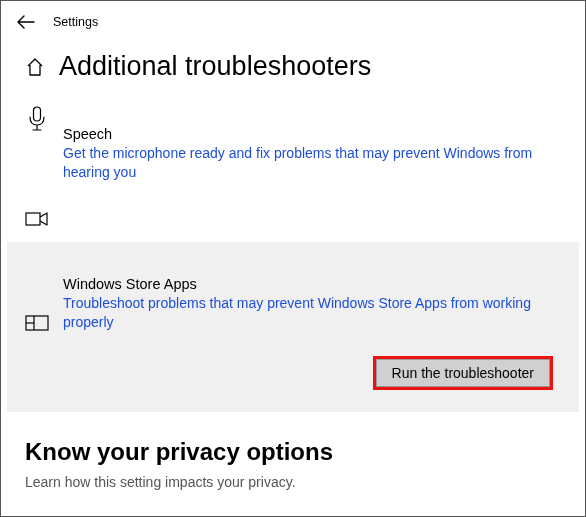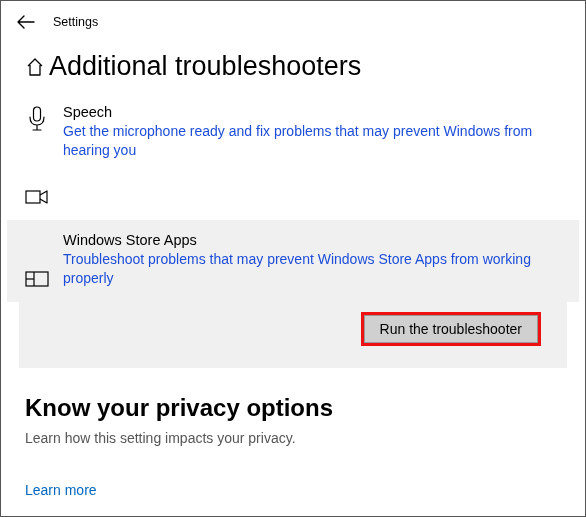--- a/index.html
+++ b/index.html
@@ -19,21 +19,21 @@
       gap: 18px;
     }
     .back-arrow svg { display: block; }
     .header-label {
       font-size: 12.5px;
       color: #000;
     }
     .page-title-row {
       display: flex;
       align-items: center;
-      gap: 4px;
+      gap: 14px;
       padding: 16px 24px 10px 24px;
     }
     .home-icon svg { display: block; }
     .page-title {
       font-size: 27px;
       font-weight: 400;
     }
     .list {
       padding: 0;
     }
@@ -53,37 +53,38 @@
     .item-icon {
       width: 24px;
       flex: 0 0 24px;
       display: flex;
       justify-content: center;
       padding-top: 2px;
     }
     .item-icon svg { display: block; }
     .item-body {
       flex: 1;
+      margin-top: 22px;
     }
     .item-title {
       font-size: 14.5px;
       color: #000;
       margin-bottom: 2px;
     }
     .item-desc {
       font-size: 14px;
       color: #1d4ed8;
       line-height: 1.35;
     }
     .run-row {
       display: flex;
       justify-content: flex-end;
       padding: 10px 26px 22px 0;
       background: #f0f0f0;
-      margin: 0 18px;
+      margin: 0 6px;
     }
     .run-btn {
       background: #d0d0d0;
       border: 3px solid #e11;
       outline: 1px solid #999;
       outline-offset: -4px;
       padding: 6px 16px;
       font-size: 14px;
       font-family: inherit;
       color: #000;

